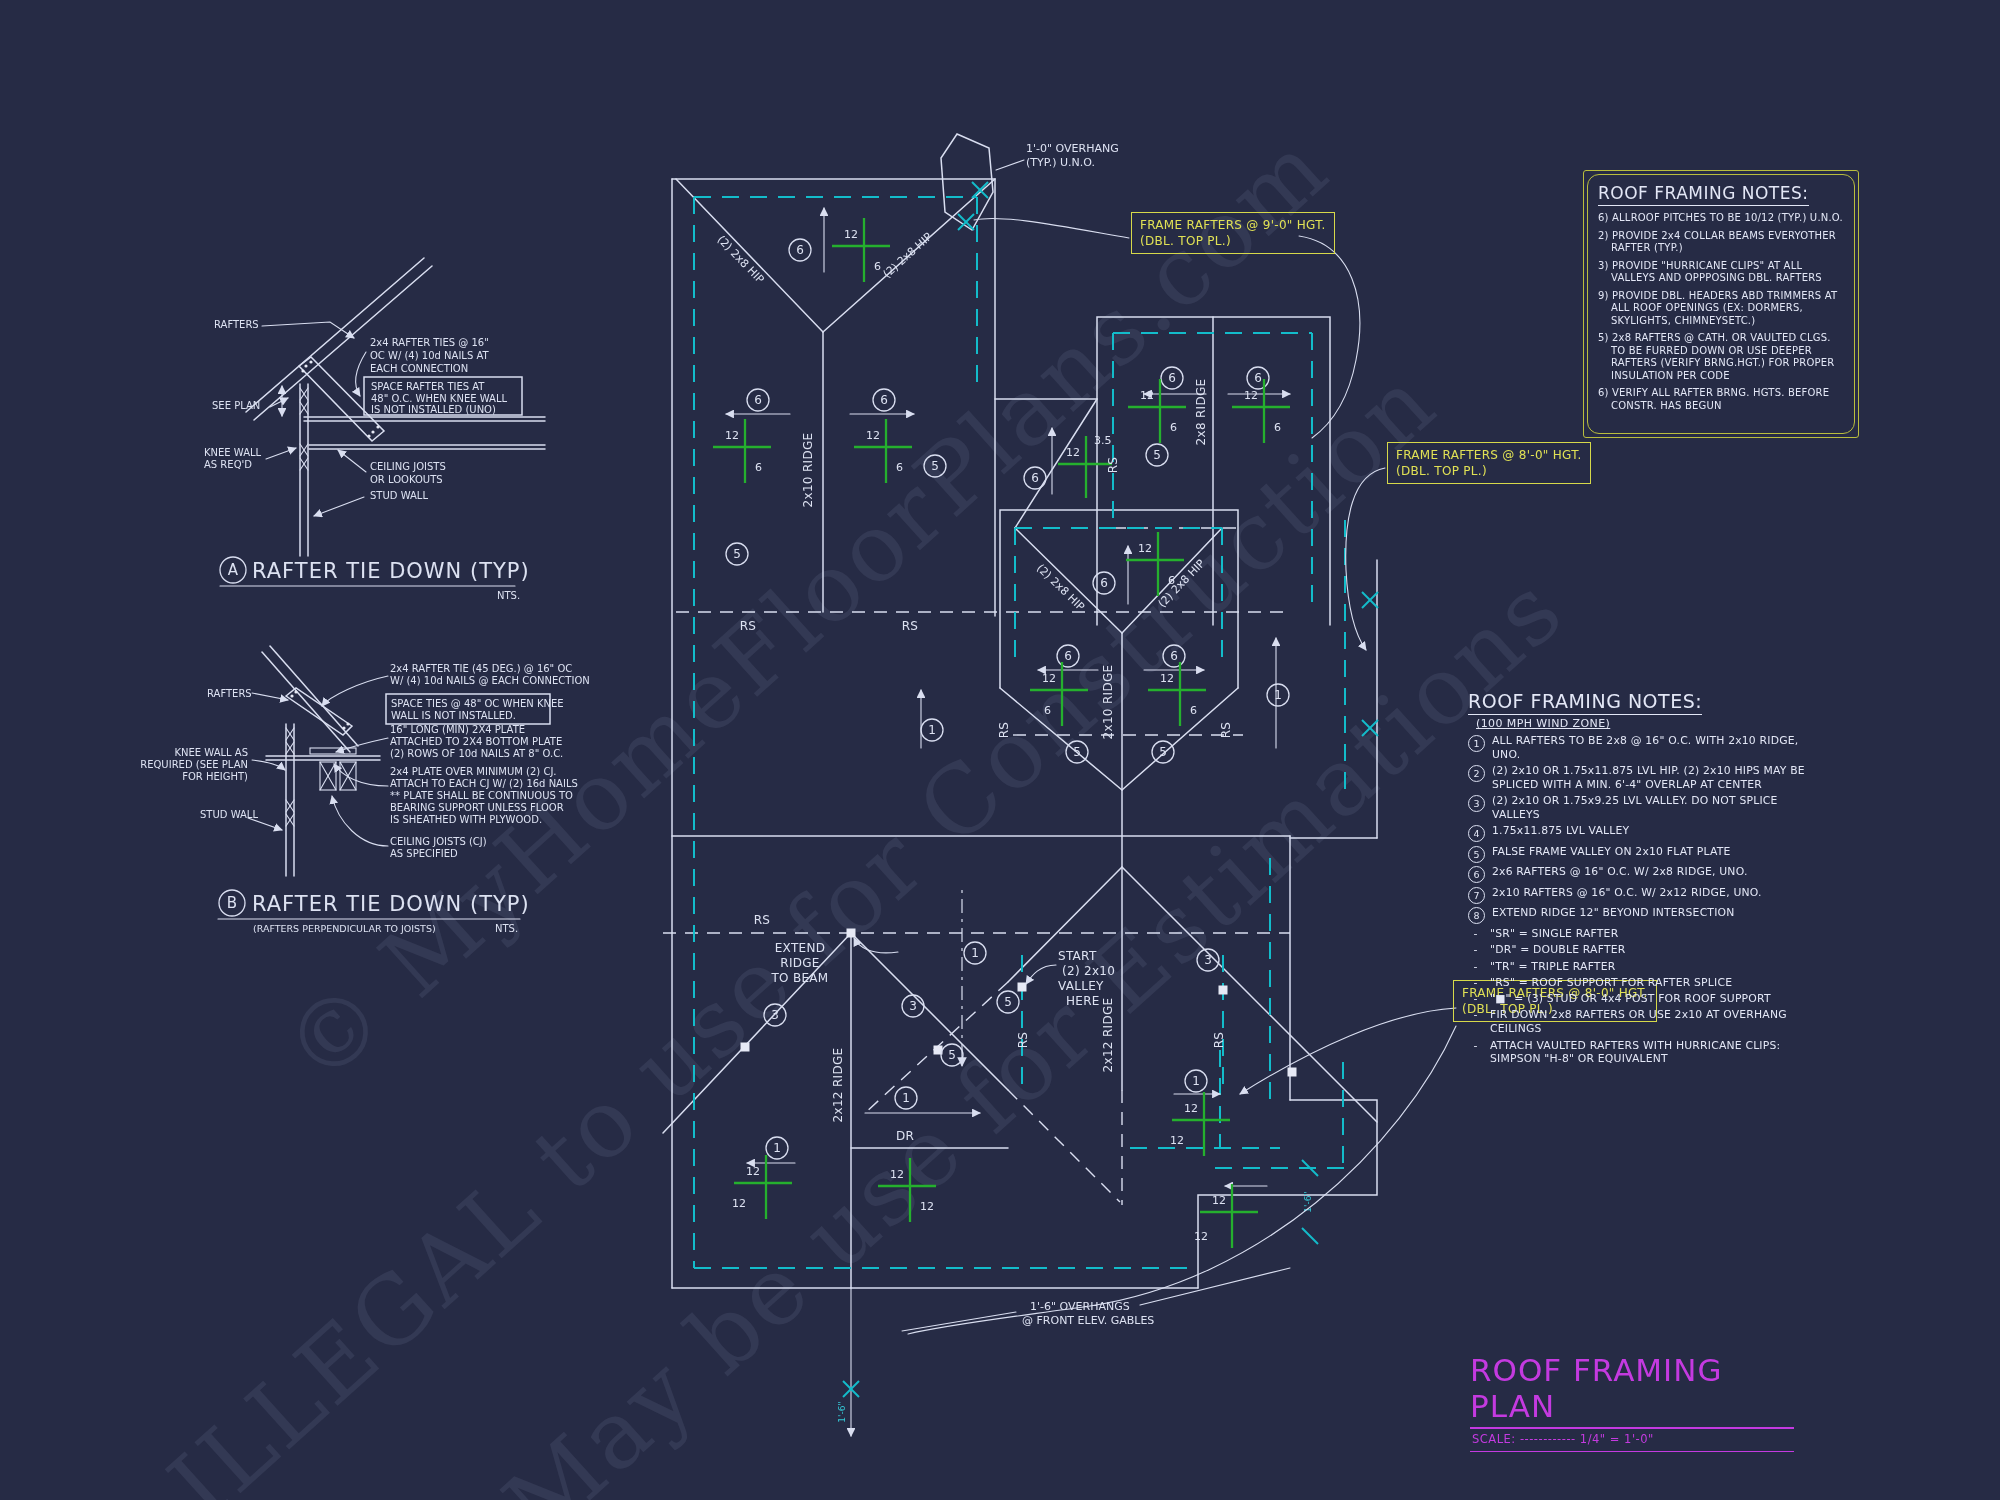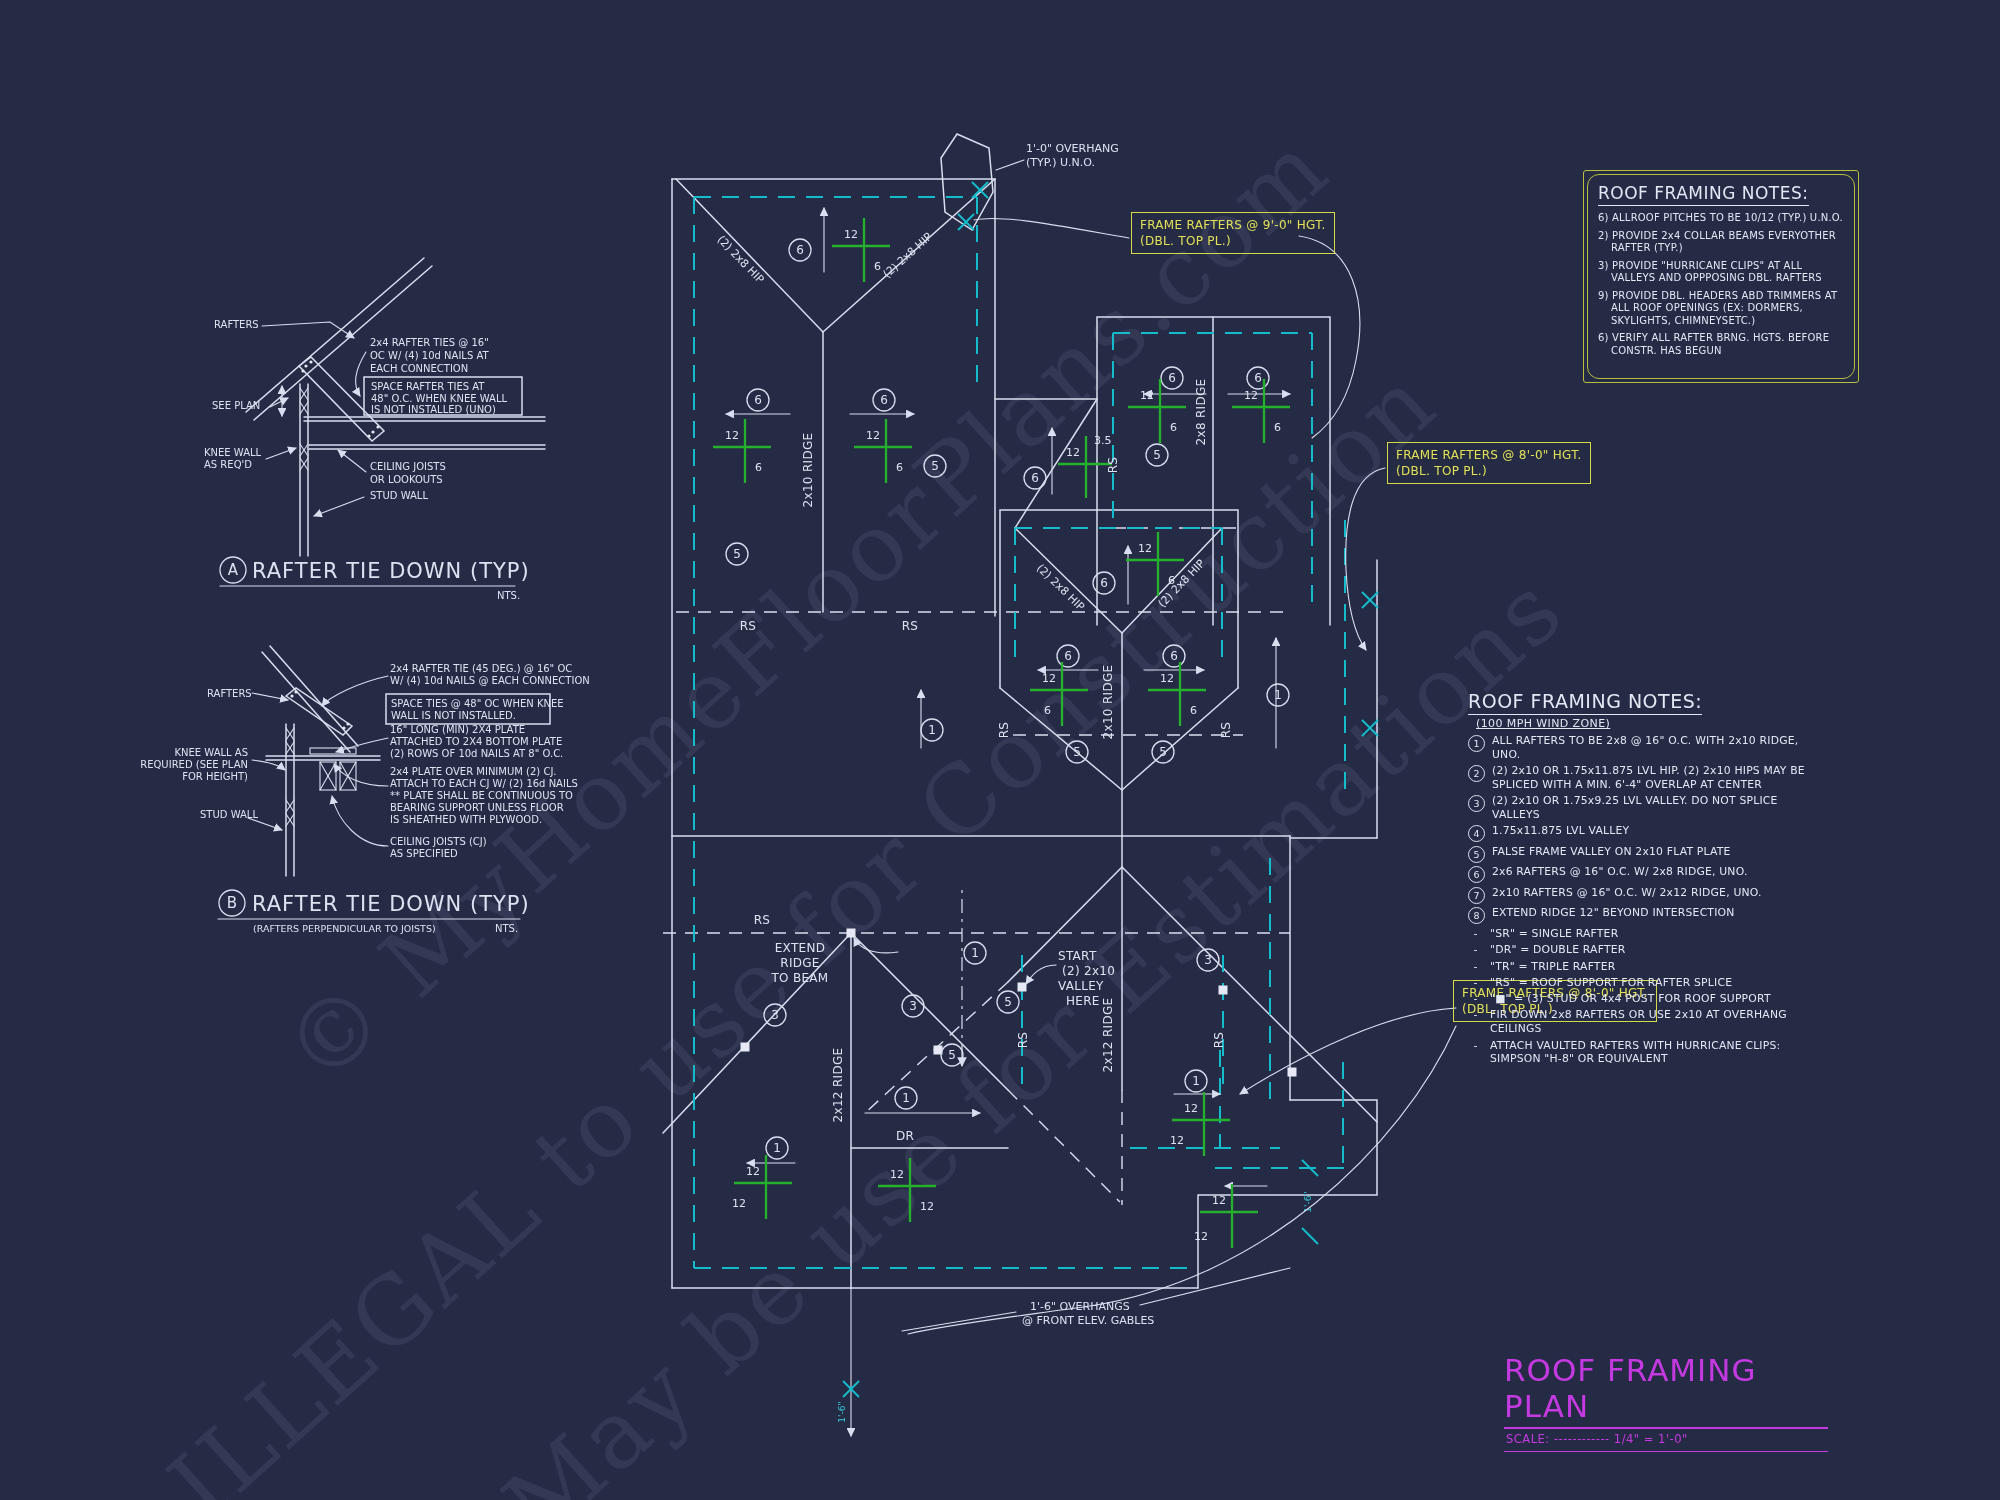--- a/index.html
+++ b/index.html
@@ -34,21 +34,21 @@
   .noteslist h2{margin:0 0 2px 0;font-size:19px;font-weight:normal;letter-spacing:.5px;}
   .noteslist h2 span{border-bottom:1.5px solid #e3e7f6;padding-bottom:2px;display:inline-block;}
   .sub{font-size:11px;margin:2px 0 4px 8px;letter-spacing:.4px;text-decoration:underline;}
   .nrow{display:flex;align-items:flex-start;margin:2.5px 0;}
   .ncirc{width:15px;height:15px;border:1.2px solid #dce1f2;border-radius:50%;font-size:9.5px;
          display:inline-flex;align-items:center;justify-content:center;flex:0 0 15px;margin-right:7px;margin-top:1px;}
   .bdash{flex:0 0 15px;text-align:center;margin-right:7px;font-size:11px;}
   .ntext{font-size:10.8px;line-height:1.28;letter-spacing:.2px;max-width:315px;}
   .callout{position:absolute;border:1.6px solid #d6d94a;color:#e0e155;font-size:12px;
            padding:4px 8px;line-height:1.35;letter-spacing:.3px;white-space:nowrap;}
-  .titleblock{position:absolute;left:1504px;top:1352px;width:324px;color:#c43ae0;}
+  .titleblock{position:absolute;left:1470px;top:1352px;width:324px;color:#c43ae0;}
   .titleblock h1{margin:0;font-size:31px;font-weight:normal;letter-spacing:1px;
                  border-bottom:2px solid #c43ae0;padding-bottom:3px;}
   .titleblock .scale{font-size:11.5px;border-bottom:1.5px solid #c43ae0;padding:3px 0 5px 2px;letter-spacing:.5px;}
   .wm{position:absolute;color:rgba(200,208,238,0.085);font-family:"DejaVu Serif",serif;
       font-size:94px;white-space:nowrap;transform-origin:0 50%;transform:rotate(-42deg);
       letter-spacing:3px;pointer-events:none;}
 </style>
 </head>
 <body>
 
@@ -537,20 +537,21 @@
     <div>(DBL. TOP PL.)</div>
   </div>
 
   <div class="notesbox">
     <div class="inner">
       <h2><span>ROOF FRAMING NOTES:</span></h2>
       <div class="nbitem">6) ALLROOF PITCHES TO BE 10/12 (TYP.) U.N.O.</div>
       <div class="nbitem">2) PROVIDE 2x4 COLLAR BEAMS EVERYOTHER RAFTER (TYP.)</div>
       <div class="nbitem">3) PROVIDE "HURRICANE CLIPS" AT ALL VALLEYS AND OPPPOSING DBL. RAFTERS</div>
       <div class="nbitem">9) PROVIDE DBL. HEADERS ABD TRIMMERS AT ALL ROOF OPENINGS (EX: DORMERS, SKYLIGHTS, CHIMNEYSETC.)</div>
+      <div class="nbitem">5) 2x8 RAFTERS @ CATH. OR VAULTED CLGS. TO BE FURRED DOWN OR USE DEEPER RAFTERS (VERIFY BRNG.HGT.) FOR PROPER INSULATION PER CODE</div>
       <div class="nbitem">6) VERIFY ALL RAFTER BRNG. HGTS. BEFORE CONSTR. HAS BEGUN</div>
     </div>
   </div>
 
   <div class="noteslist">
     <h2><span>ROOF FRAMING NOTES:</span></h2>
     <div class="sub">(100 MPH WIND ZONE)</div>
     <div class="nrow">
         <span class="ncirc">1</span>
         <span class="ntext">ALL RAFTERS TO BE 2x8 @ 16" O.C. WITH 2x10 RIDGE, UNO.</span>

